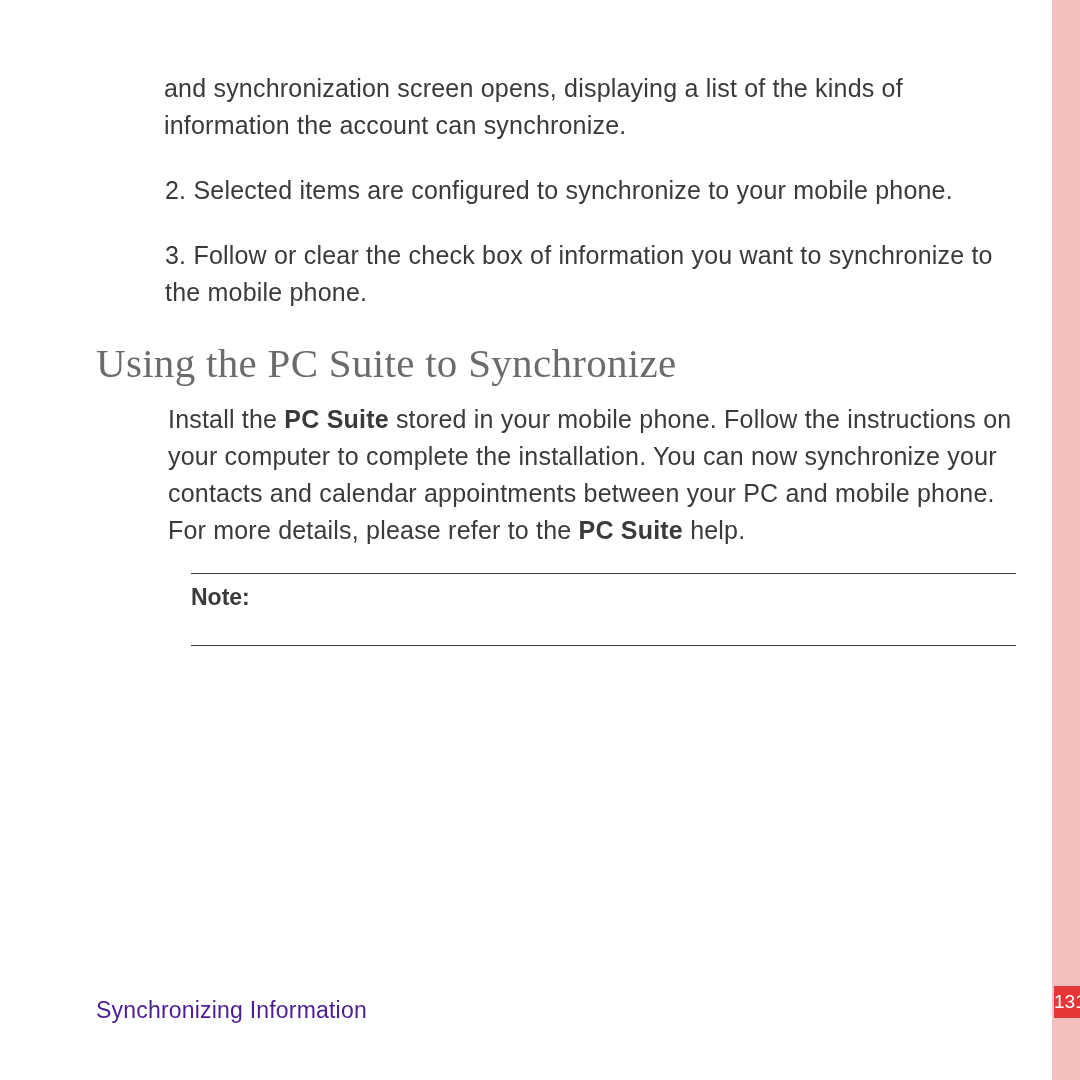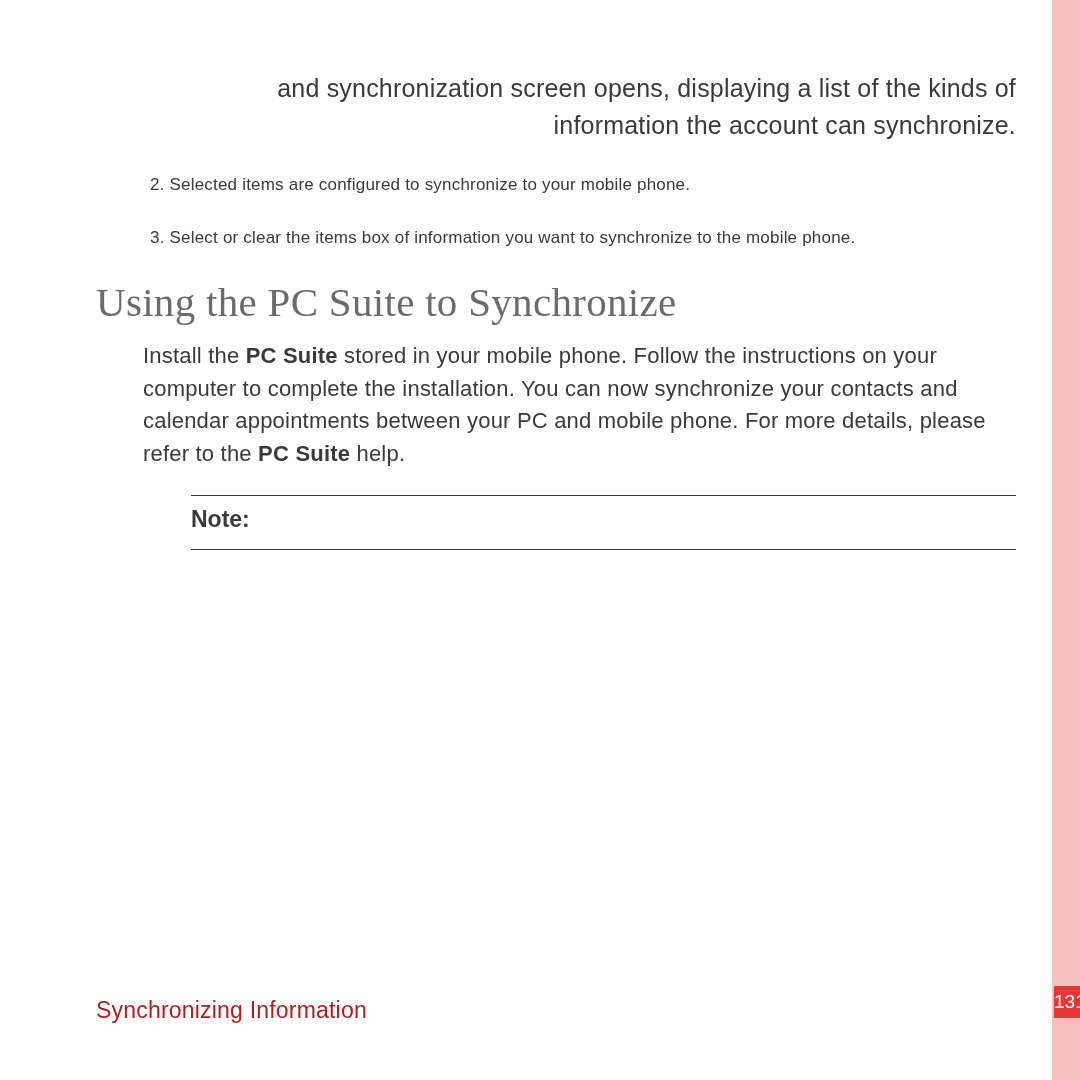--- a/index.html
+++ b/index.html
@@ -39,69 +39,68 @@
     left: 96px;
     right: 64px;
     top: 70px;
   }
   .continuation {
     font-size: 25px;
     line-height: 1.48;
     margin-left: 68px;
     margin-bottom: 28px;
     letter-spacing: 0.2px;
-    text-align: right;
   }
   .numbered {
-    font-size: 17px;
+    font-size: 25px;
     line-height: 1.48;
-    margin-left: 54px;
+    margin-left: 69px;
     margin-bottom: 28px;
     letter-spacing: 0.2px;
   }
   .numbered .num {
     display: inline;
   }
   .heading {
     font-size: 41px;
     font-weight: 400;
     color: #6b6b6b;
     margin: 24px 0 14px 0;
     letter-spacing: 0.3px;
     font-family: Liberation Serif, serif;
   }
   .body-para {
-    font-size: 22px;
+    font-size: 25px;
     line-height: 1.48;
-    margin-left: 47px;
+    margin-left: 72px;
     margin-bottom: 24px;
     letter-spacing: 0.2px;
   }
   .note-block {
     margin-left: 95px;
     border-top: 1.5px solid #3a3a3a;
     border-bottom: 1.5px solid #3a3a3a;
-    padding: 10px 0 8px 0;
+    padding: 10px 0 26px 0;
   }
   .note-label {
     font-weight: bold;
     font-size: 23px;
     margin-bottom: 8px;
   }
   .note-text {
     font-size: 22px;
     line-height: 1.5;
     letter-spacing: 0.2px;
   }
   .footer-title {
     position: absolute;
     left: 96px;
     bottom: 56px;
     font-size: 23px;
-    color: #b91c1c;
+    color: #4c1d95;
     letter-spacing: 0.2px;
   }
   b { font-weight: bold; }
 </style>
 </head>
 <body>
 
 <div class="side-band"></div>
 <div class="page-badge">131</div>
 
@@ -109,21 +108,21 @@
 
   <div class="continuation">and synchronization screen opens, displaying a list of the kinds of information the account can synchronize.</div>
 
   <div class="numbered">
     <span class="num">2.</span>
     <span>Selected items are configured to synchronize to your mobile phone.</span>
   </div>
 
   <div class="numbered">
     <span class="num">3.</span>
-    <span>Select or clear the items box of information you want to synchronize to the mobile phone.</span>
+    <span>Follow or clear the check box of information you want to synchronize to the mobile phone.</span>
   </div>
 
   <div class="heading">Using the PC Suite to Synchronize</div>
 
   <div class="body-para">
     <span>Install the </span><b>PC Suite</b><span> stored in your mobile phone. Follow the instructions on your computer to complete the installation. You can now synchronize your contacts and calendar appointments between your PC and mobile phone. For more details, please refer to the </span><b>PC Suite</b><span> help.</span>
   </div>
 
   <div class="note-block">
     <div class="note-label">Note:</div>

